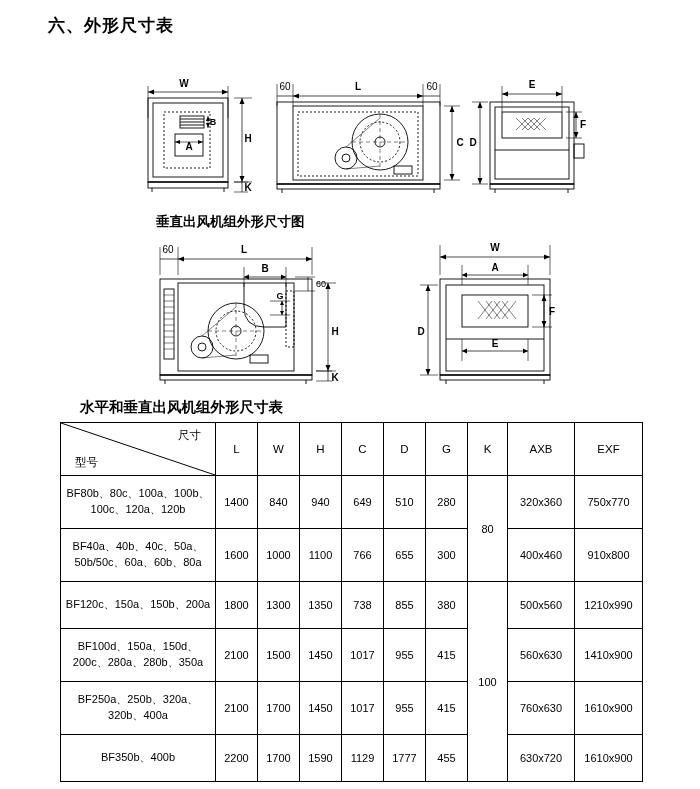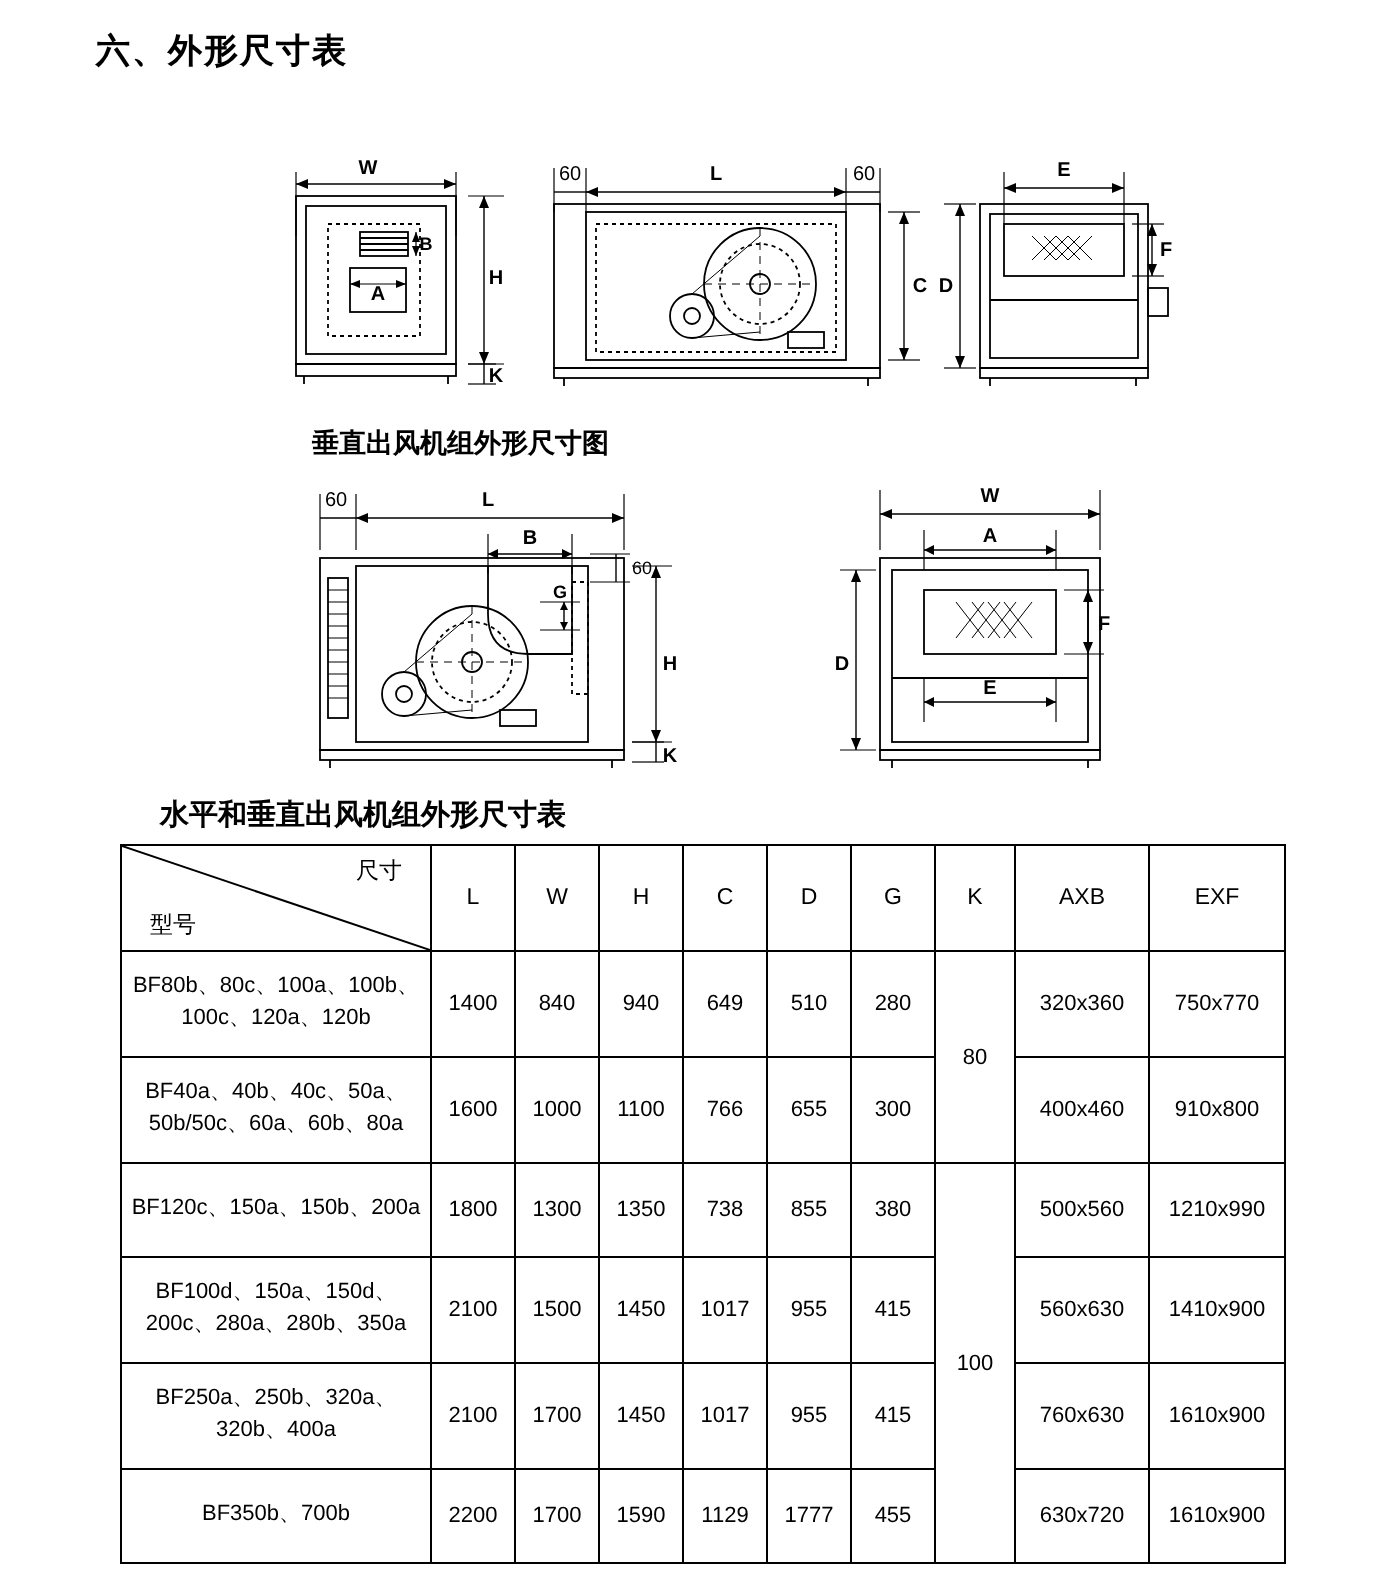--- a/index.html
+++ b/index.html
@@ -474,21 +474,21 @@
           <td class="num">2100</td>
           <td class="num">1700</td>
           <td class="num">1450</td>
           <td class="num">1017</td>
           <td class="num">955</td>
           <td class="num">415</td>
           <td class="num">760x630</td>
           <td class="num">1610x900</td>
         </tr>
         <tr class="body-row">
-          <td class="row-model">BF350b、700b</td>
+          <td class="row-model">BF350b、400b</td>
           <td class="num">2200</td>
           <td class="num">1700</td>
           <td class="num">1590</td>
           <td class="num">1129</td>
           <td class="num">1777</td>
           <td class="num">455</td>
           <td class="num">630x720</td>
           <td class="num">1610x900</td>
         </tr>
       </tbody>

